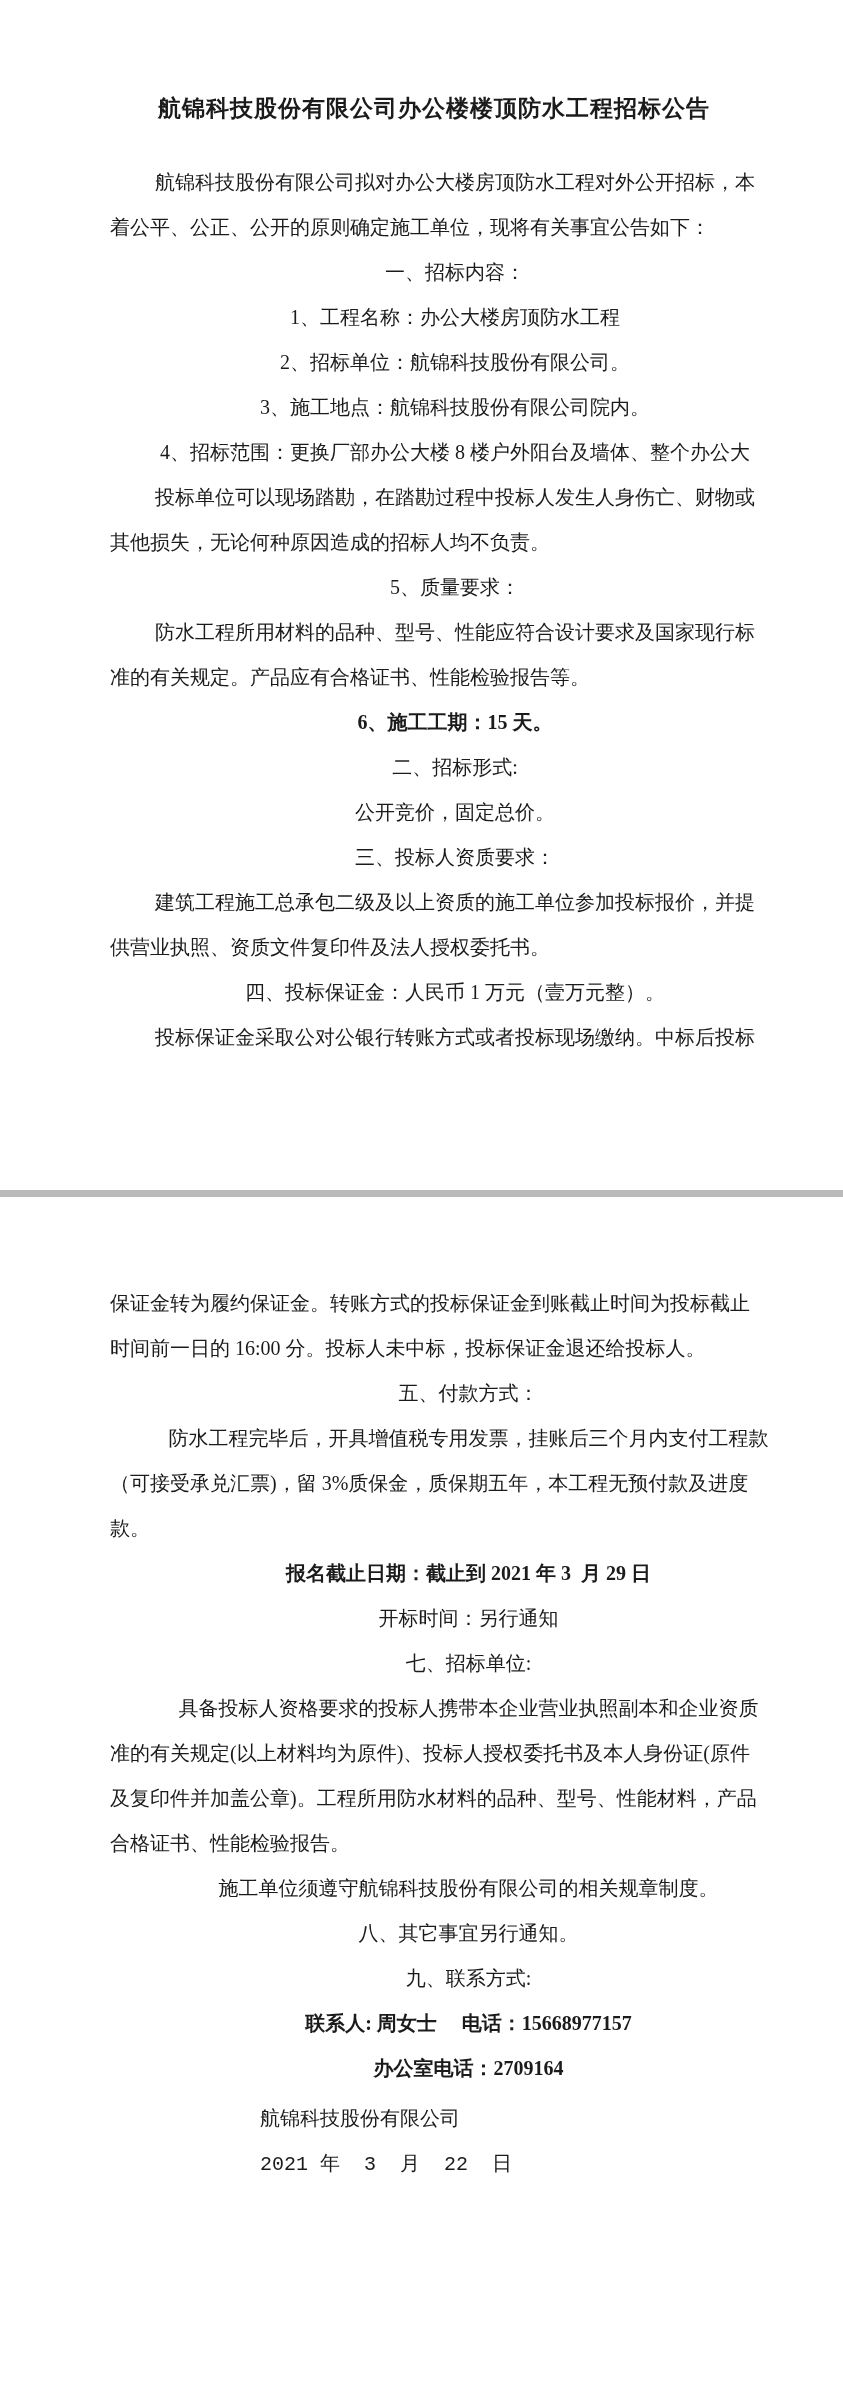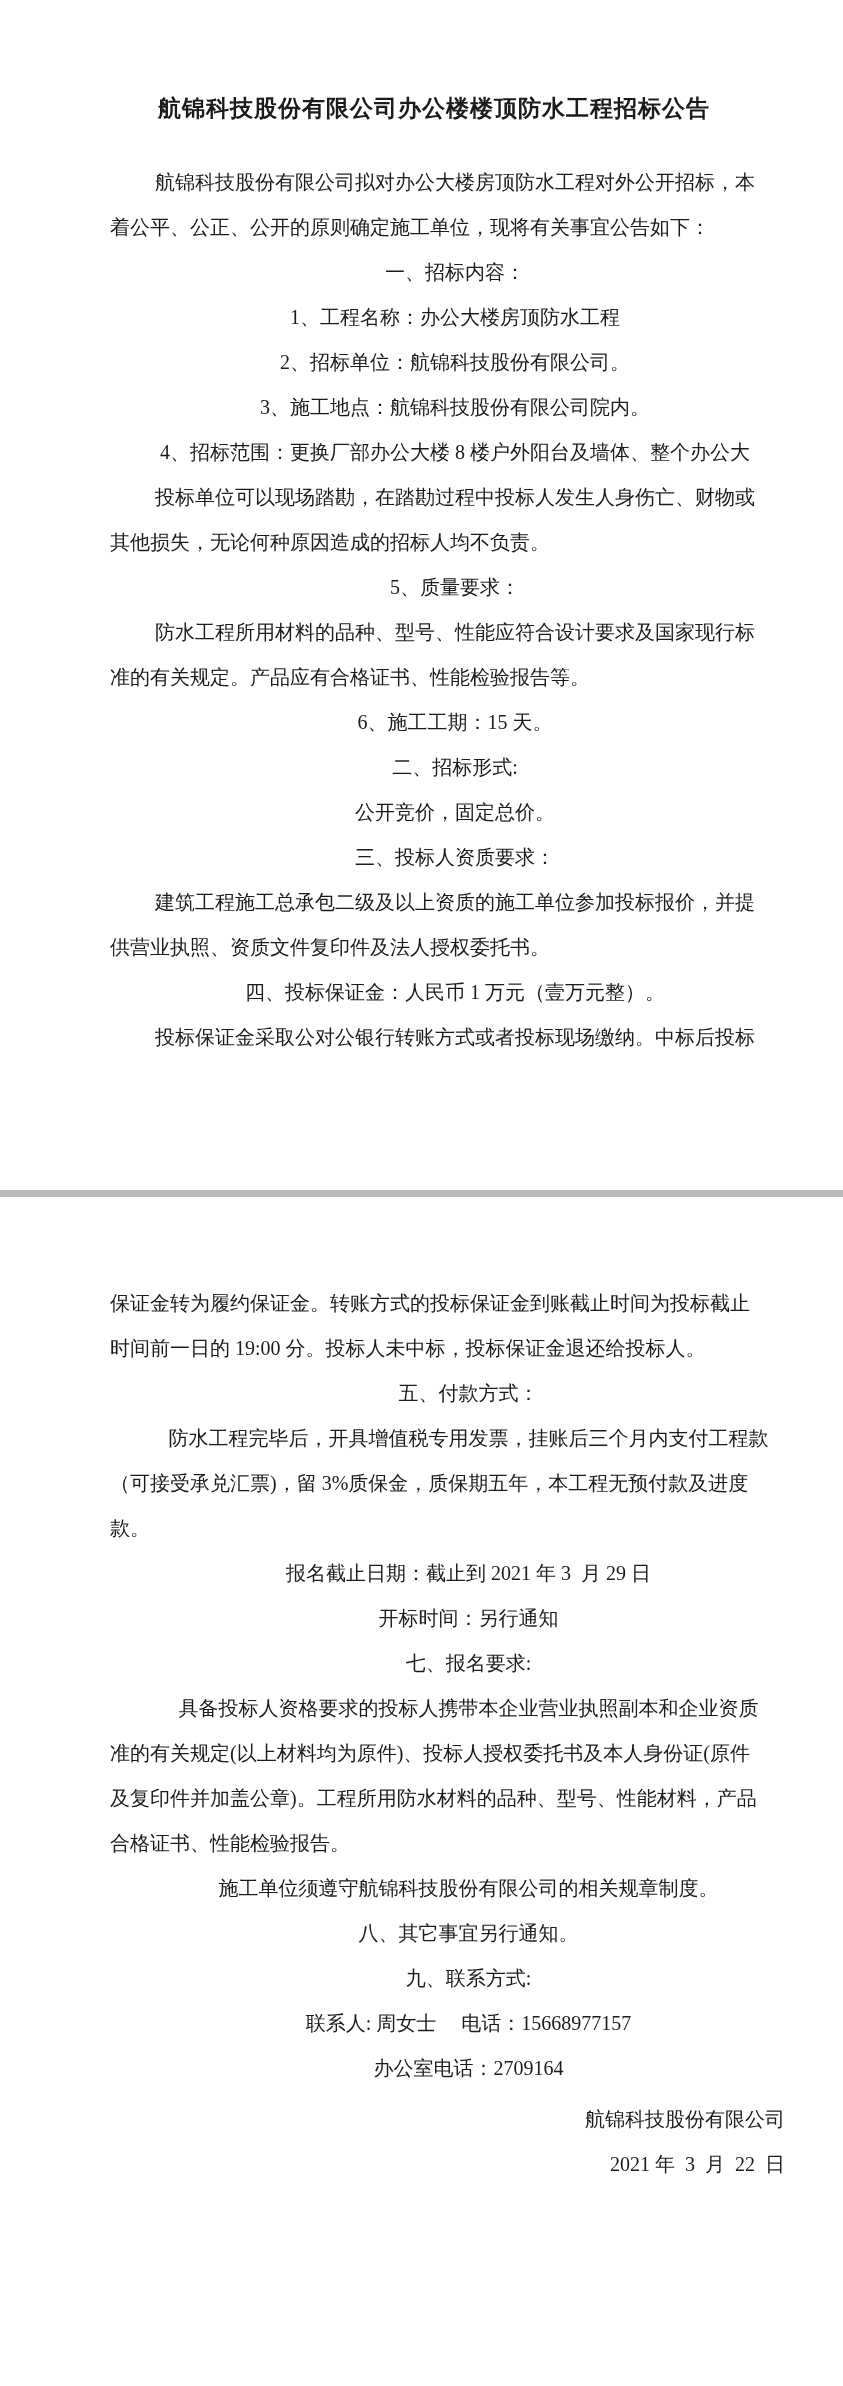--- a/index.html
+++ b/index.html
@@ -15,25 +15,25 @@
   .page2 { height: 1454px; padding: 84px 58px 0 110px; }
   .title {
     font-size: 23px; font-weight: 700; text-align: center;
     margin: 0 0 26px 0; line-height: 50px; letter-spacing: 1px;
     white-space: pre;
   }
   .line {
     font-size: 20px; line-height: 45px; white-space: pre;
   }
   .indent { padding-left: 42px; text-align: center; }
-  .bold { font-weight: 400; }
+  .bold { font-weight: 700; }
   .page-break { height: 7px; background: #bababa; }
   .bottom-break { height: 3px; background: #c9c9c9; }
   .sig-block { margin-top: 6px; }
-  .sig { text-align: right; padding-left: 150px; }
+  .sig { text-align: left; padding-left: 150px; font-family: Liberation Mono, monospace; }
 </style>
 </head>
 <body>
 
 <div class="screen">
 
   <div class="page page1">
     <h1 class="title">航锦科技股份有限公司办公楼楼顶防水工程招标公告</h1>
     <div>
       <div class="line indent">航锦科技股份有限公司拟对办公大楼房顶防水工程对外公开招标，本</div>
@@ -57,28 +57,28 @@
       <div class="line indent">四、投标保证金：人民币 1 万元（壹万元整）。</div>
       <div class="line indent">投标保证金采取公对公银行转账方式或者投标现场缴纳。中标后投标</div>
     </div>
   </div>
 
   <div class="page-break"></div>
 
   <div class="page page2">
     <div>
       <div class="line">保证金转为履约保证金。转账方式的投标保证金到账截止时间为投标截止</div>
-      <div class="line">时间前一日的 19:00 分。投标人未中标，投标保证金退还给投标人。</div>
+      <div class="line">时间前一日的 16:00 分。投标人未中标，投标保证金退还给投标人。</div>
       <div class="line indent">五、付款方式：</div>
       <div class="line indent">防水工程完毕后，开具增值税专用发票，挂账后三个月内支付工程款</div>
       <div class="line">（可接受承兑汇票)，留 3%质保金，质保期五年，本工程无预付款及进度</div>
       <div class="line">款。</div>
       <div class="line indent bold">报名截止日期：截止到 2021 年 3  月 29 日</div>
       <div class="line indent">开标时间：另行通知</div>
-      <div class="line indent">七、报名要求:</div>
+      <div class="line indent">七、招标单位:</div>
       <div class="line indent">具备投标人资格要求的投标人携带本企业营业执照副本和企业资质</div>
       <div class="line">准的有关规定(以上材料均为原件)、投标人授权委托书及本人身份证(原件</div>
       <div class="line">及复印件并加盖公章)。工程所用防水材料的品种、型号、性能材料，产品</div>
       <div class="line">合格证书、性能检验报告。</div>
       <div class="line indent">施工单位须遵守航锦科技股份有限公司的相关规章制度。</div>
       <div class="line indent">八、其它事宜另行通知。</div>
       <div class="line indent">九、联系方式:</div>
       <div class="line indent bold">联系人: 周女士　 电话：15668977157</div>
       <div class="line indent bold">办公室电话：2709164</div>
     </div>

